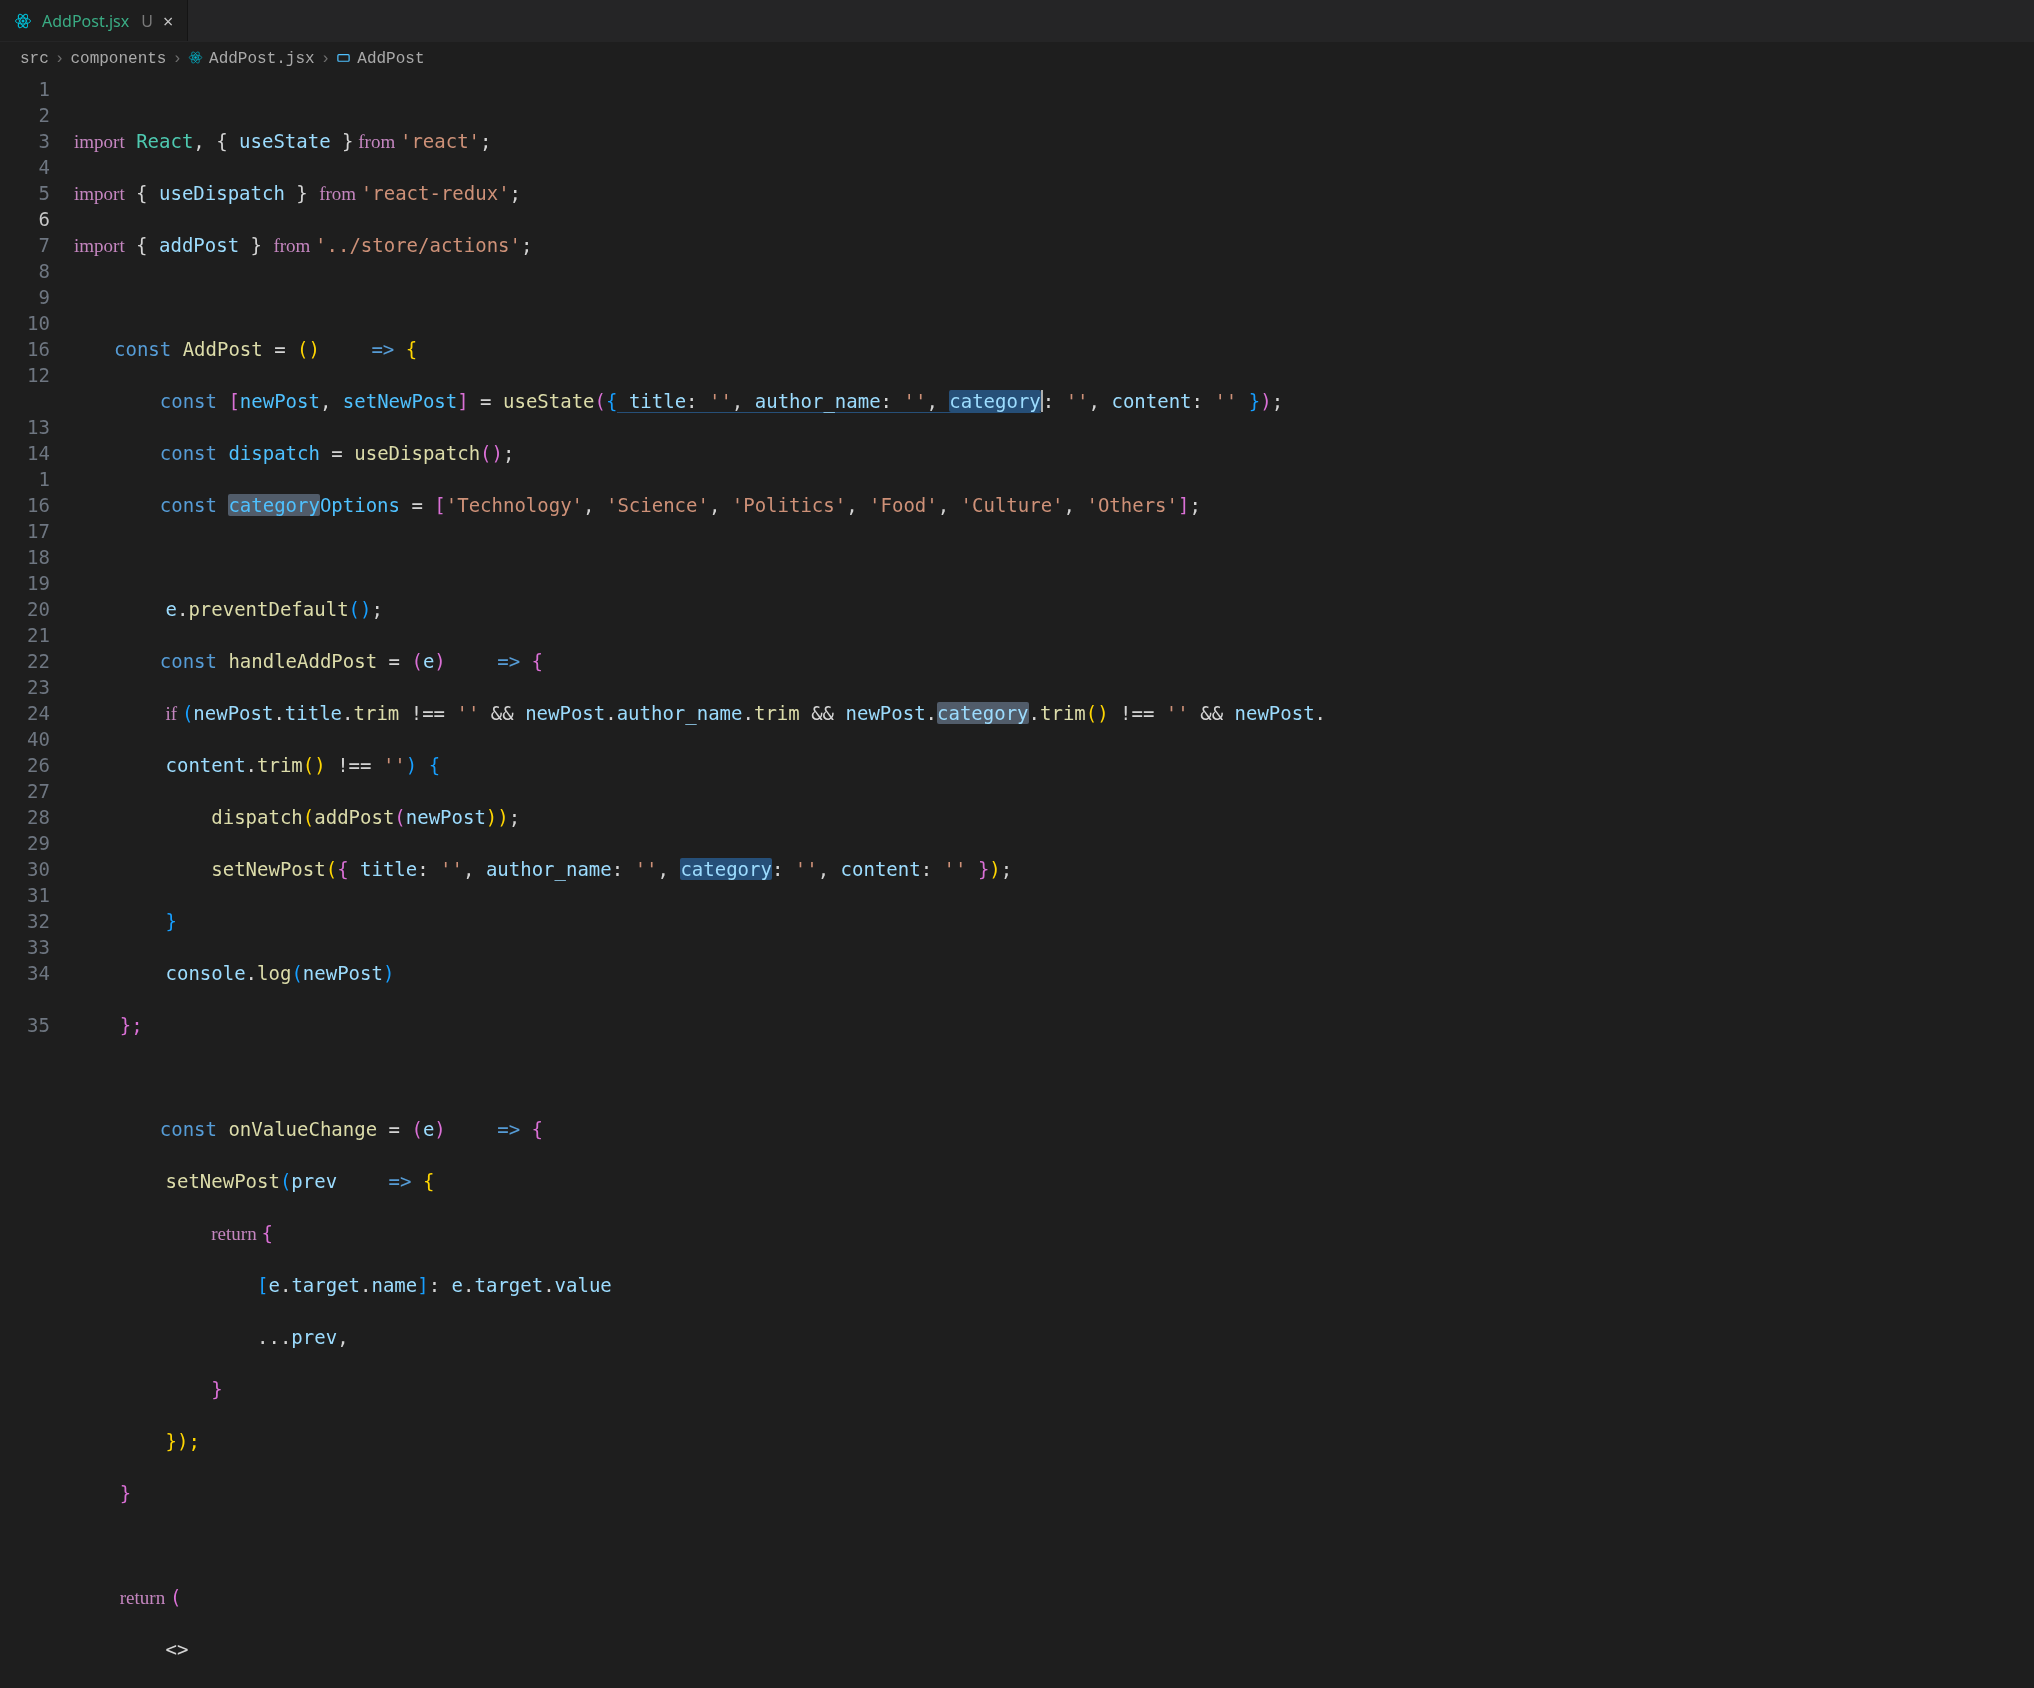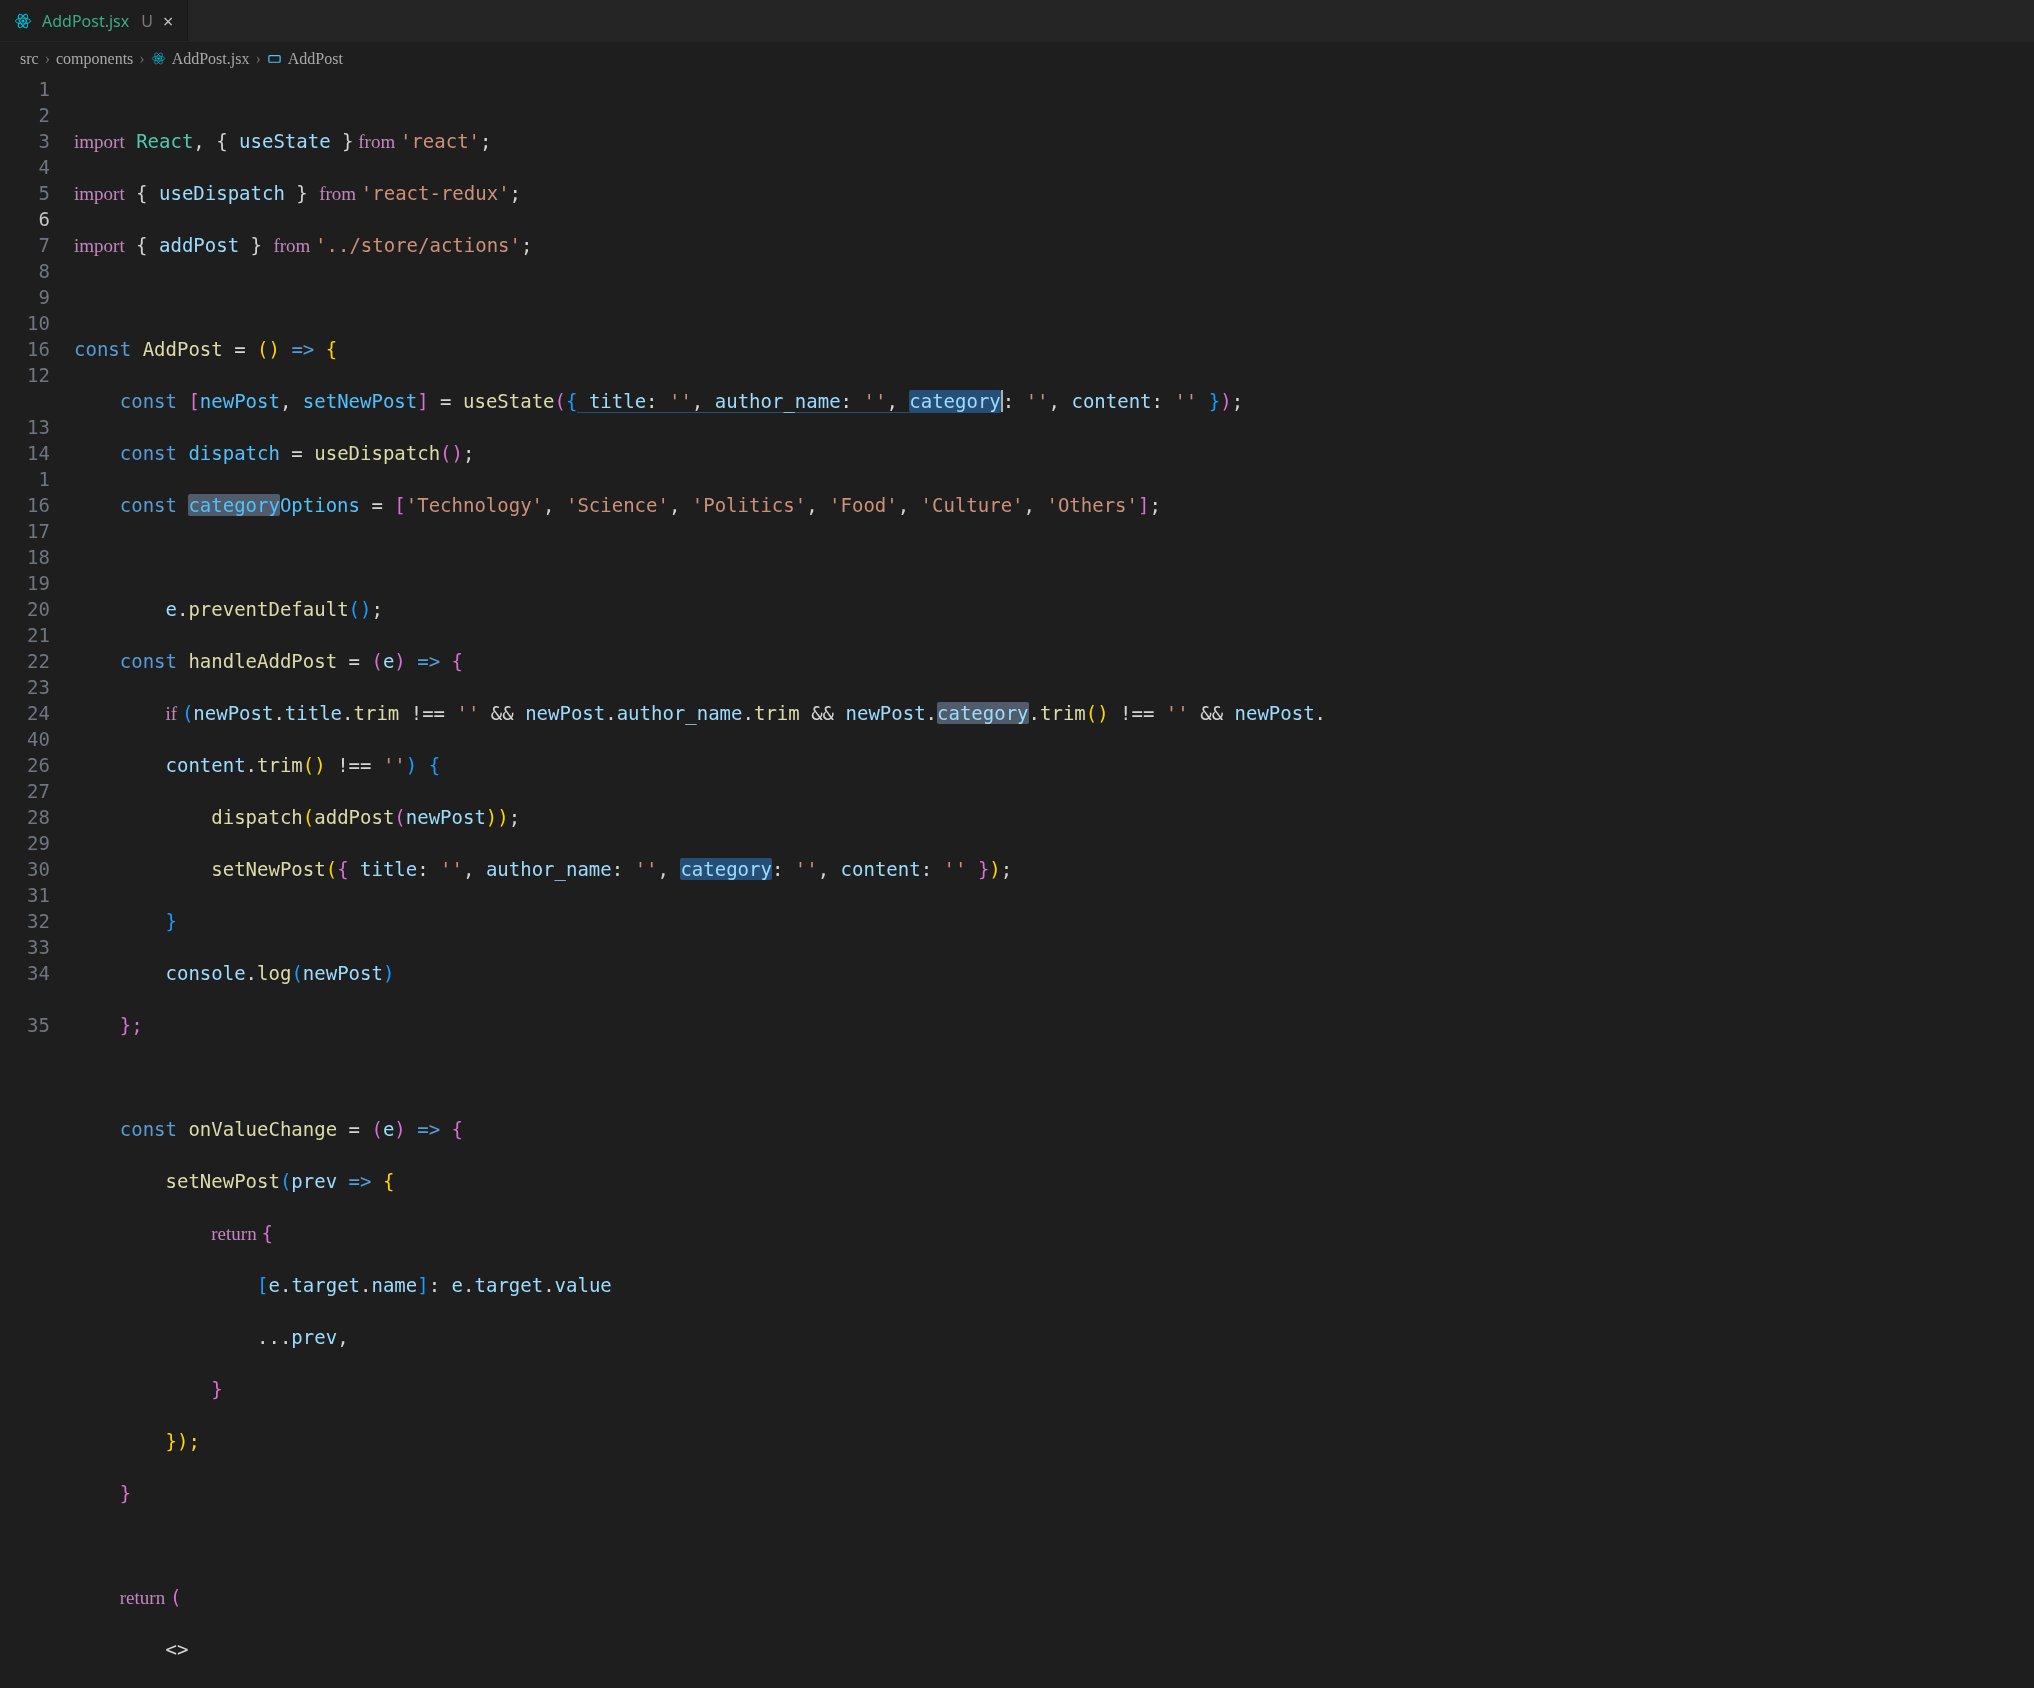--- a/index.html
+++ b/index.html
@@ -55,21 +55,21 @@
   .tab .mod{color:#7a7a7a;margin-left:2px;}
   .icon-react svg{display:block;}
   .icon-react path,.icon-react ellipse,.icon-react circle{stroke:#00bcd4;fill:none;stroke-width:1.3;}
   .icon-react circle.nuc{fill:#00bcd4;stroke:none;}
   .tab .close{color:#c5c5c5;font-size:18px;line-height:1;}
 
   
   .crumbs{
     display:flex;align-items:center;gap:6px;
     padding:4px 16px 4px 20px;
-    font-family:Liberation Serif, serif;
+    font-family:Liberation Mono, monospace;
     font-size:16px;color:var(--breadcrumb);
     background:var(--bg);
   }
   .crumbs .chev{color:#6e6e6e;}
   .crumbs .react-ico svg{vertical-align:-2px;}
   .crumbs .sym-ico svg{vertical-align:-2px;}
 
   
   .editor{
     display:flex;
@@ -90,21 +90,21 @@
   .code{
     flex:1 1 auto;
     white-space:pre;
     position:relative;
     overflow:hidden;
   }
   .row{height:26px;display:block;position:relative;}
   .row.active-line{background:#ffffff00;}
   
   .k{color:var(--mag);font-family:Liberation Serif, serif;}          
-  .kd{color:var(--blue);}        
+  .kd{color:var(--blue);margin-left:40px;}        
   .fn{color:var(--yellow2);}     
   .id{color:var(--lit);}         
   .def{color:var(--lightblue);}   
   .ty{color:var(--cyan);}        
   .str{color:var(--orange);}     
   .p{color:var(--fg);}           
   .br{color:var(--brace);}       
   .bp{color:#da70d6;}            
   .bb{color:#179fff;}
 

